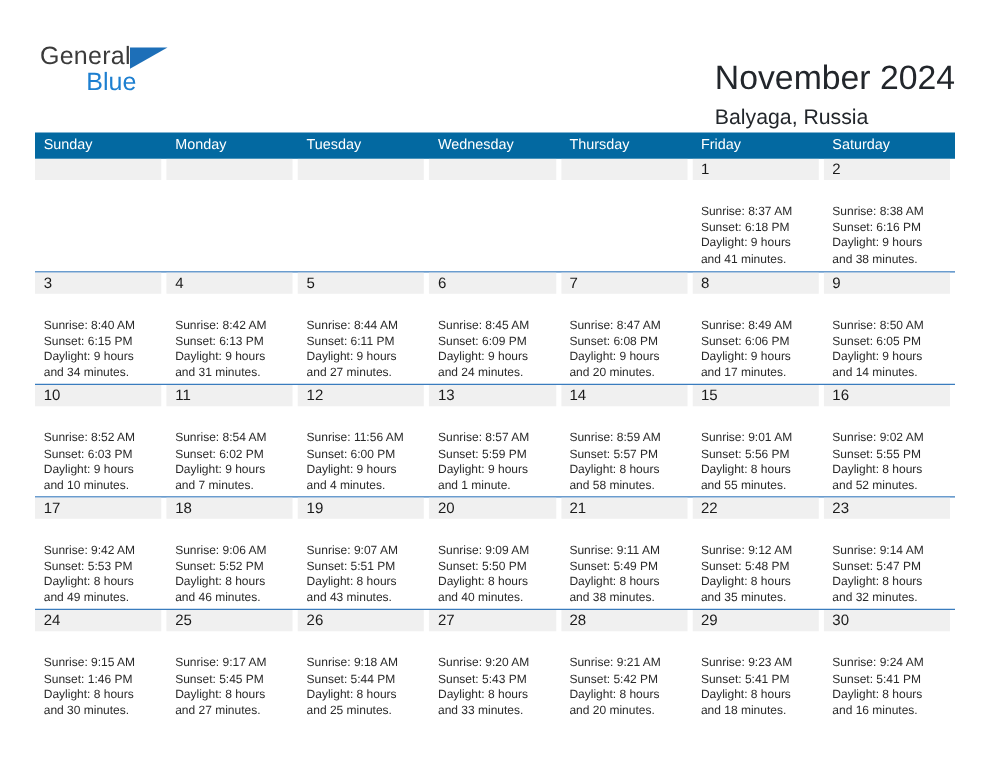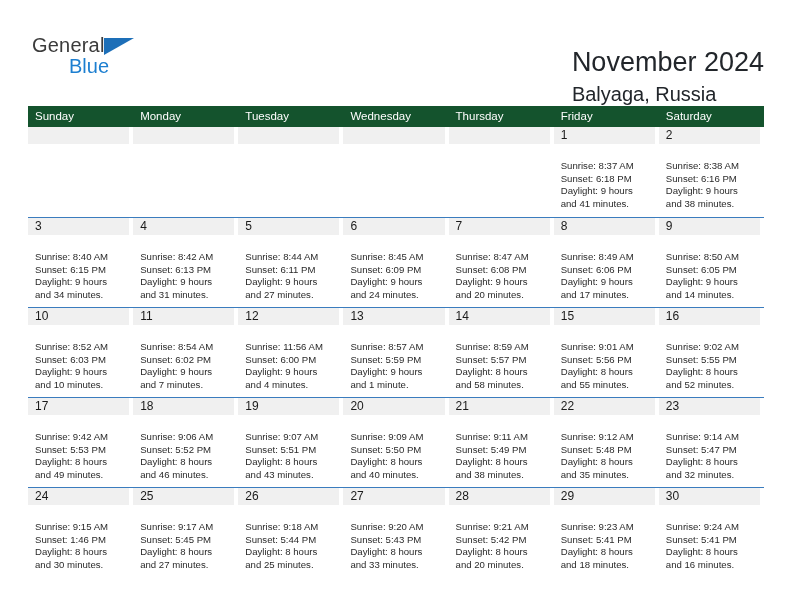--- a/index.html
+++ b/index.html
@@ -73,38 +73,38 @@
     margin-top: 18px;
   }
   .cal-title {
     font-size: 27px;
     color: #22262b;
     line-height: 32px;
     font-weight: 400;
     white-space: nowrap;
   }
   .cal-subtitle {
-    font-size: 20px;
+    font-size: 17px;
     color: #22262b;
     line-height: 20px;
     margin-top: 6px;
     white-space: nowrap;
   }
 
   
   .calendar {
     position: absolute;
     left: 28px;
     top: 106px;
     width: 736px;
   }
   .weekdays {
     display: flex;
     width: 100%;
-    background: #14532d;
+    background: #0369a1;
     height: 21px;
   }
   .weekday {
     flex: 1 1 0;
     color: #ffffff;
     font-size: 11.5px;
     line-height: 21px;
     padding-left: 7px;
     box-sizing: border-box;
     white-space: nowrap;
@@ -137,25 +137,24 @@
     font-size: 12px;
     line-height: 17px;
     padding-left: 7px;
     color: #1a1a1a;
     box-sizing: border-box;
   }
   .day.empty .day-num {
     background: #f0f0f0;
   }
   .day-info {
-    padding: 4px 4px 0 7px;
+    padding: 20px 4px 0 7px;
     font-size: 9.6px;
     line-height: 12.6px;
     color: #2a2a2a;
-    margin-top: 12px;
   }
   .day-info div {
     white-space: nowrap;
   }
 </style>
 </head>
 <body>
 
 <div class="page">
 

